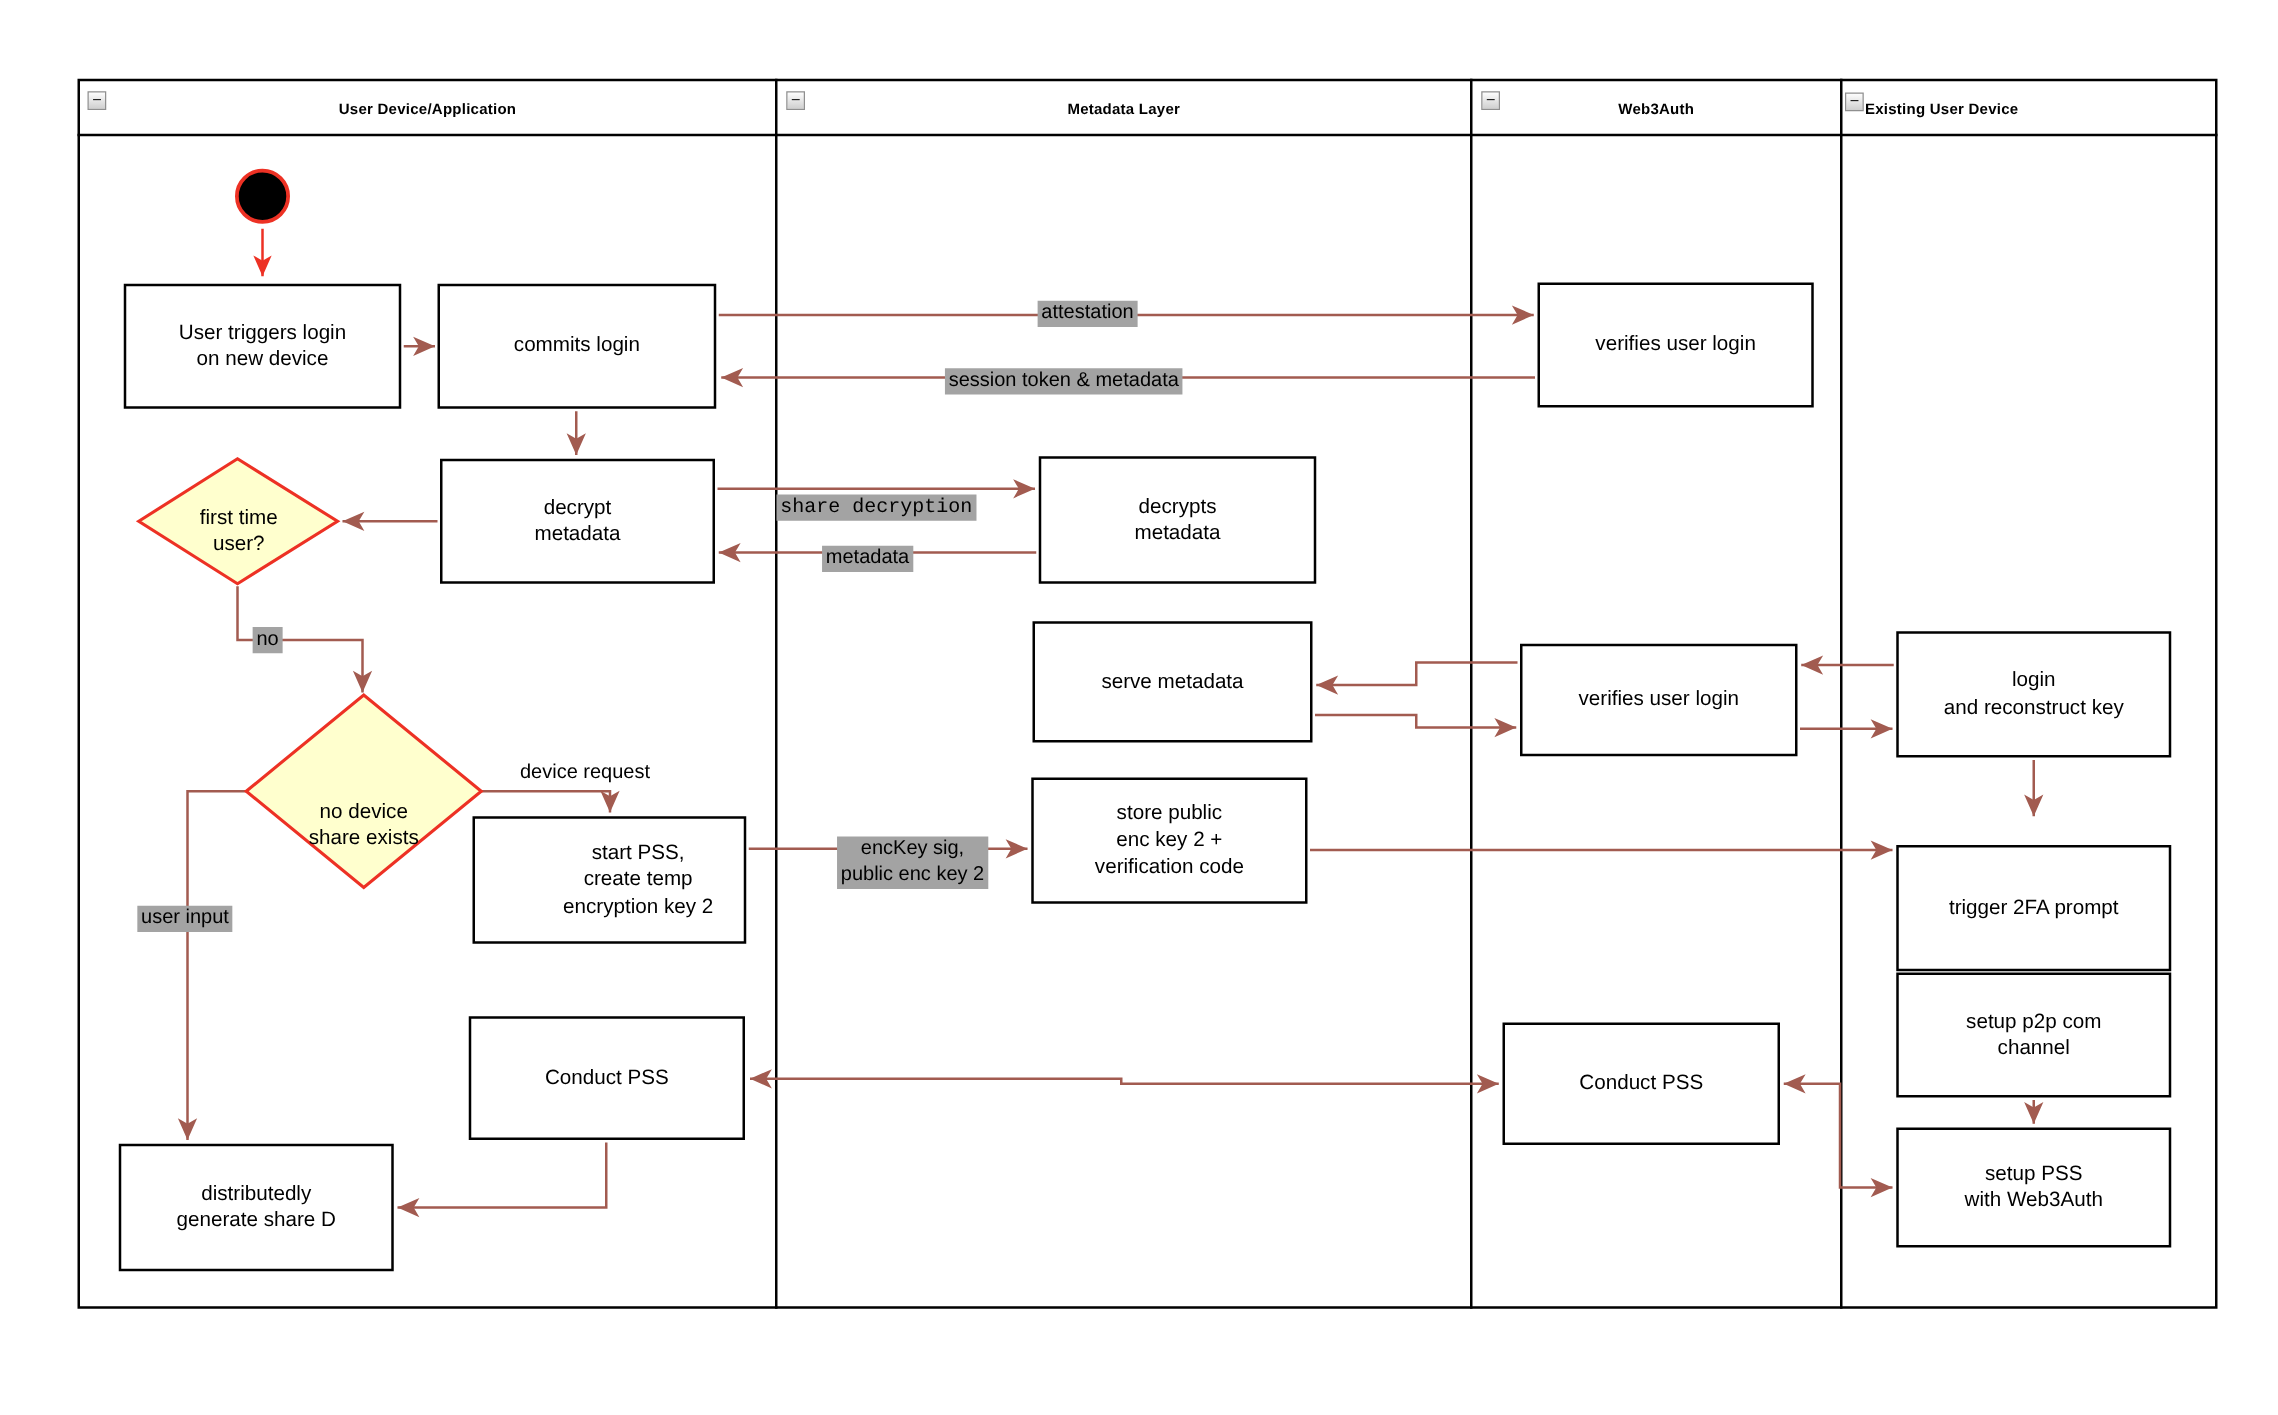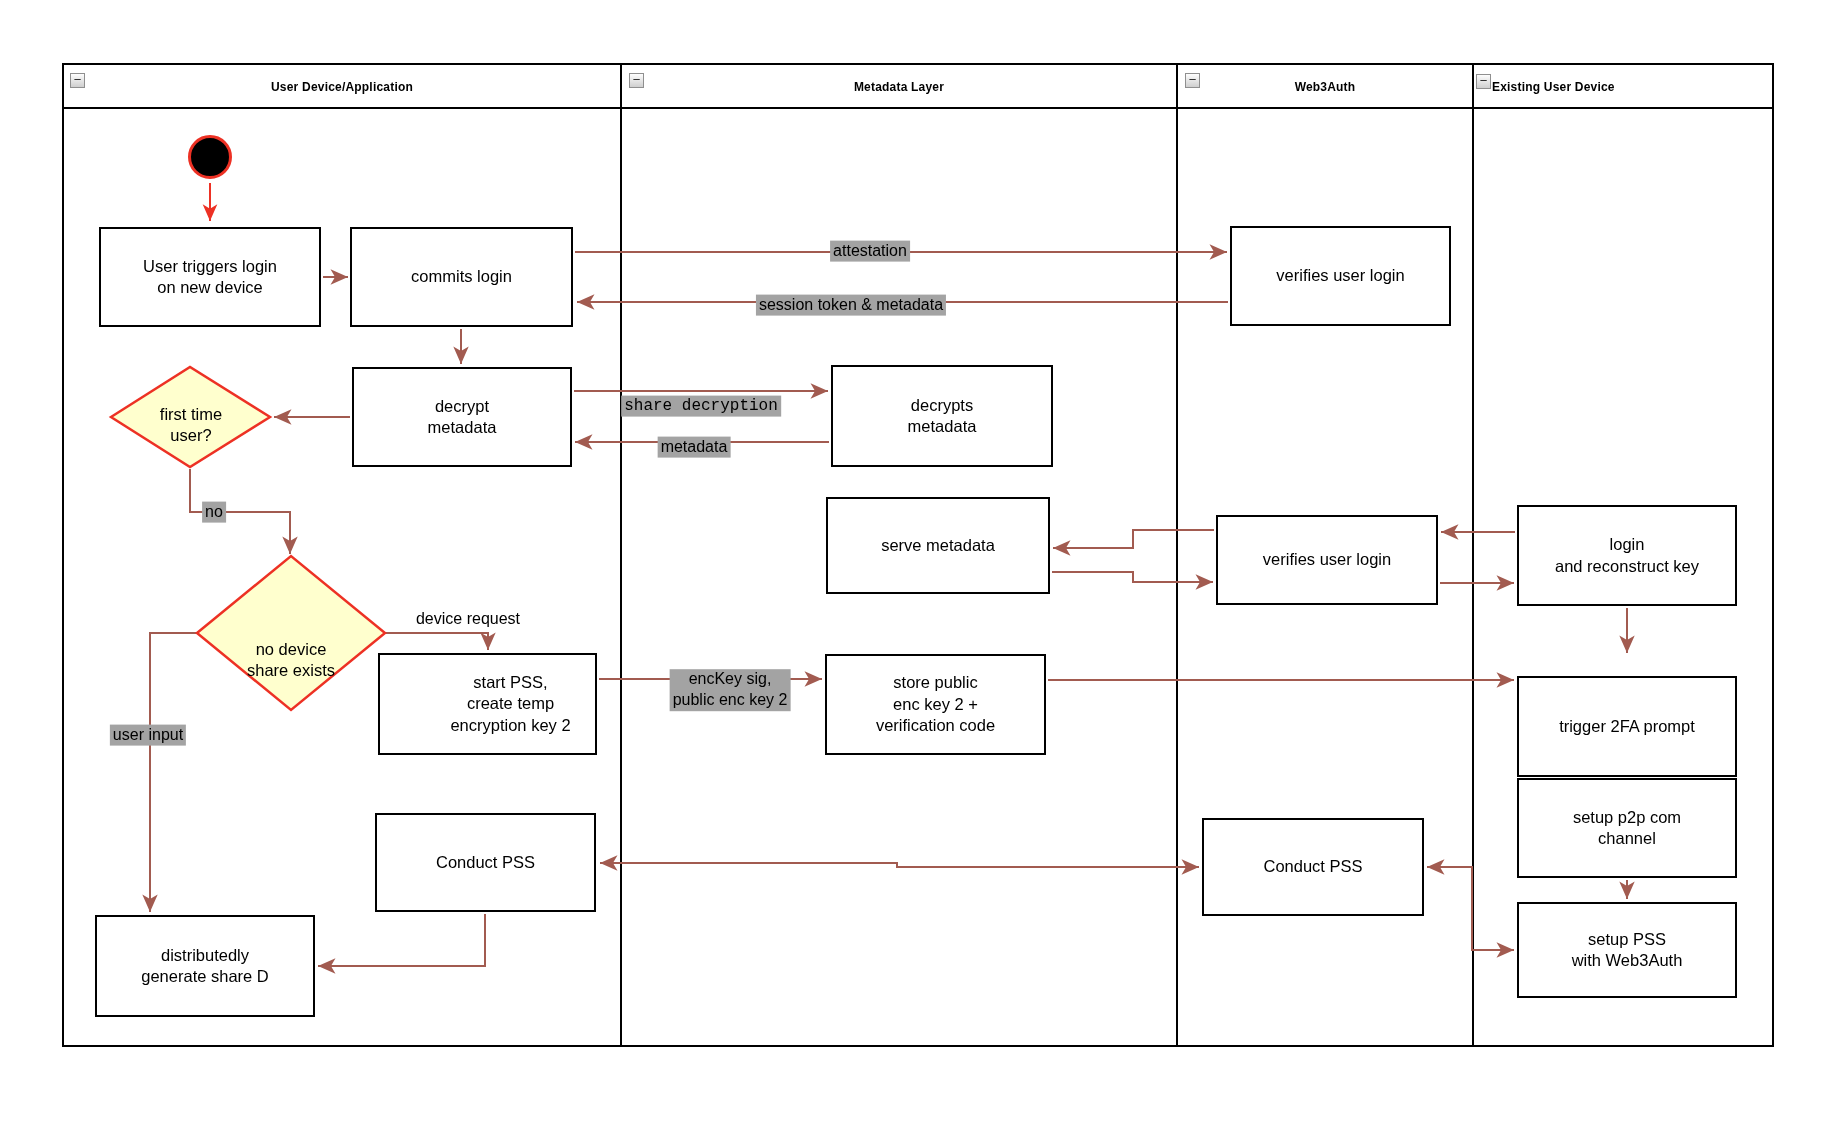--- a/index.html
+++ b/index.html
@@ -103,21 +103,21 @@
 metadata</div>
   <div class="node" style="left:831px; top:365px; width:222px; height:102px;">decrypts
 metadata</div>
   <div class="node" style="left:826px; top:497px; width:224px; height:97px;">serve metadata</div>
   <div class="node" style="left:1216px;top:515px; width:222px; height:90px;">verifies user login</div>
   <div class="node" style="left:1517px;top:505px; width:220px; height:101px;">login
 and reconstruct key</div>
   <div class="node" style="left:378px; top:653px; width:219px; height:102px;padding-left:46px;">start PSS,
 create temp
 encryption key 2</div>
-  <div class="node" style="left:825px; top:654px; width:221px; height:101px;">store public
+  <div class="node" style="left:825px; top:622px; width:221px; height:101px;">store public
 enc key 2 +
 verification code</div>
   <div class="node" style="left:1517px;top:656px; width:220px; height:101px;margin-top:20px;">trigger 2FA prompt</div>
   <div class="node" style="left:1517px;top:778px; width:220px; height:100px;">setup p2p com
 channel</div>
   <div class="node" style="left:1517px;top:902px; width:220px; height:96px;">setup PSS
 with Web3Auth</div>
   <div class="node" style="left:375px; top:813px; width:221px; height:99px;">Conduct PSS</div>
   <div class="node" style="left:1202px;top:818px; width:222px; height:98px;">Conduct PSS</div>
   <div class="node" style="left:95px;  top:915px; width:220px; height:102px;">distributedly

